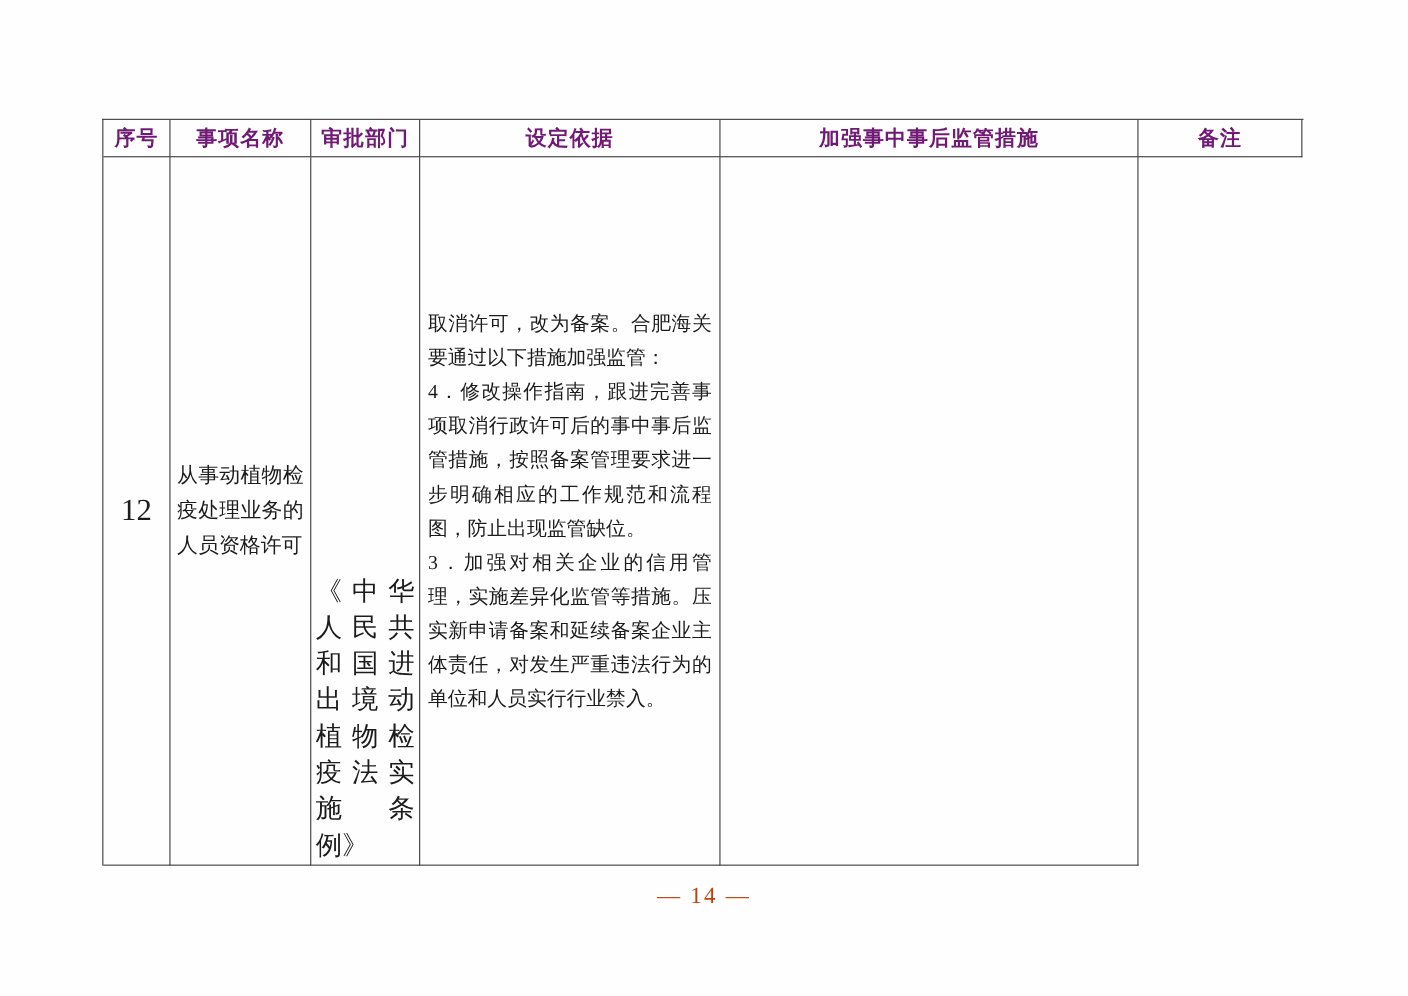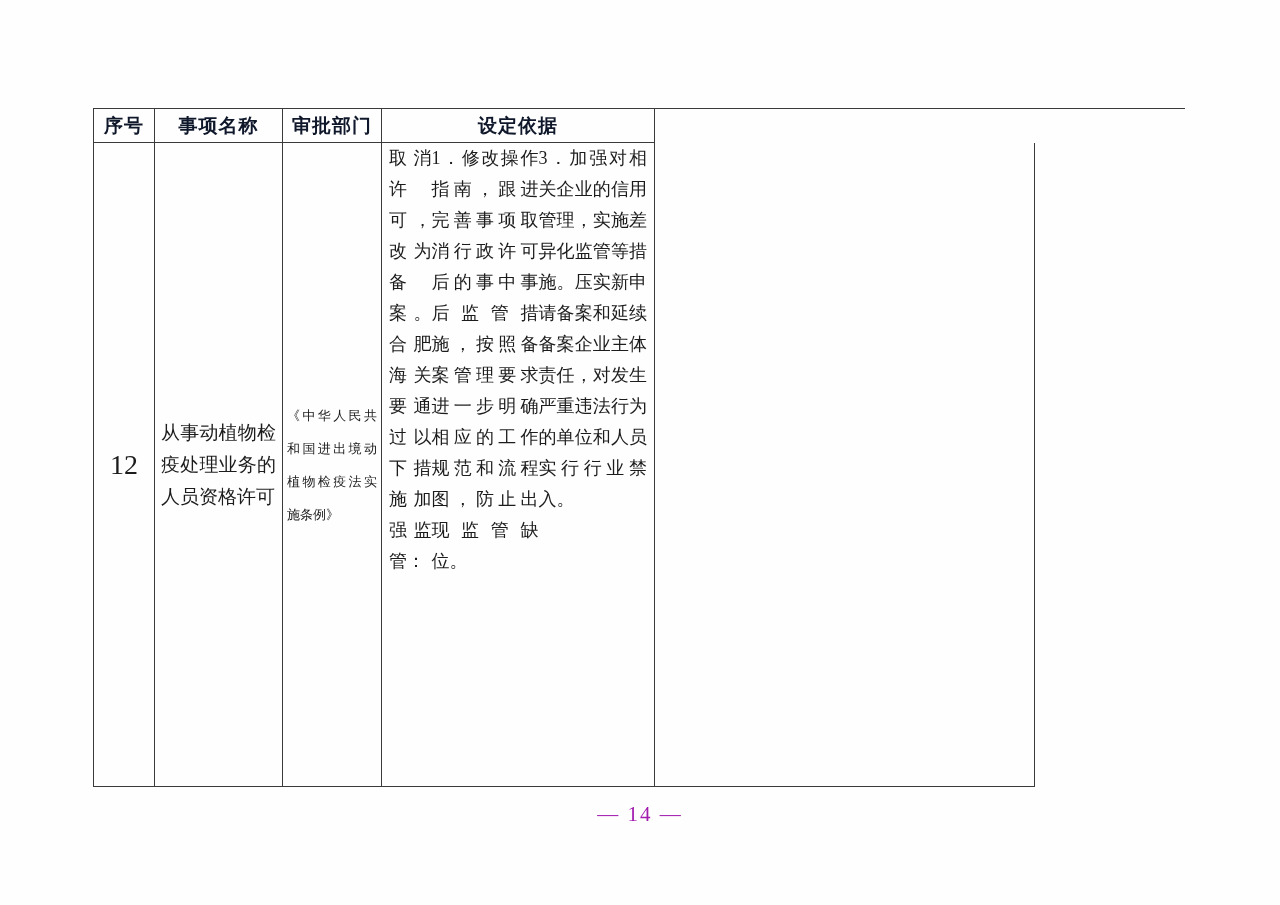--- a/index.html
+++ b/index.html
@@ -36,95 +36,98 @@
   }
   .th {
     height: 34px;
     display: flex;
     align-items: center;
     justify-content: center;
     font-family: "Liberation Sans", "DejaVu Sans", sans-serif;
     font-weight: bold;
     font-size: 19px;
     letter-spacing: 1px;
-    color: #0f172a;
+    color: #701a75;
     text-align: right;
   }
   .td {
     height: 644px;
     display: flex;
-    flex-direction: row;
+    flex-direction: column;
     align-items: center;
     justify-content: center;
     font-size: 19px;
     line-height: 31px;
   }
   .td.cell-seq { font-size: 28px; }
   .td.cell-item-name {
     padding: 0 6px;
     line-height: 32px;
   }
   .td.cell-item-name .wrap-text,
   .td.cell-basis .wrap-text {
     width: 100%;
     text-align: justify;
     text-justify: inter-character;
   }
   .td.cell-basis {
     padding: 0 4px;
-    font-size: 13px;
+    font-size: 24px;
     line-height: 33px;
+    justify-content: flex-end;
   }
   .td.cell-measures {
     padding: 0 7px;
     align-items: stretch;
     font-size: 18px;
     line-height: 31px;
   }
   .td.cell-measures p {
     text-align: justify;
     text-justify: inter-character;
     margin: 0;
   }
   .page-footer {
     position: absolute;
     left: 0;
     top: 802px;
     width: 100%;
     text-align: center;
     font-size: 21px;
     letter-spacing: 2px;
-    color: #a21caf;
+    color: #c2410c;
   }
 </style>
 </head>
 <body>
 
 <div class="doc-page">
 
   <div class="approval-table">
 
     <div class="tr">
       <div class="th">序号</div>
       <div class="th">事项名称</div>
       <div class="th">审批部门</div>
       <div class="th">设定依据</div>
+      <div class="th">加强事中事后监管措施</div>
+      <div class="th">备注</div>
     </div>
 
     <div class="tr">
       <div class="td cell-seq">12</div>
       <div class="td cell-item-name">
         <div class="wrap-text">从事动植物检疫处理业务的人员资格许可</div>
       </div>
       <div class="td cell-basis">
         <div class="wrap-text">《中华人民共和国进出境动植物检疫法实施条例》</div>
       </div>
       <div class="td cell-measures">
         <p>取消许可，改为备案。合肥海关要通过以下措施加强监管：</p>
-        <p>1．修改操作指南，跟进完善事项取消行政许可后的事中事后监管措施，按照备案管理要求进一步明确相应的工作规范和流程图，防止出现监管缺位。</p>
+        <p>4．修改操作指南，跟进完善事项取消行政许可后的事中事后监管措施，按照备案管理要求进一步明确相应的工作规范和流程图，防止出现监管缺位。</p>
         <p>3．加强对相关企业的信用管理，实施差异化监管等措施。压实新申请备案和延续备案企业主体责任，对发生严重违法行为的单位和人员实行行业禁入。</p>
       </div>
       <div class="td cell-remark"></div>
     </div>
 
   </div>
 
   <div class="page-footer">— 14 —</div>
 
 </div>

